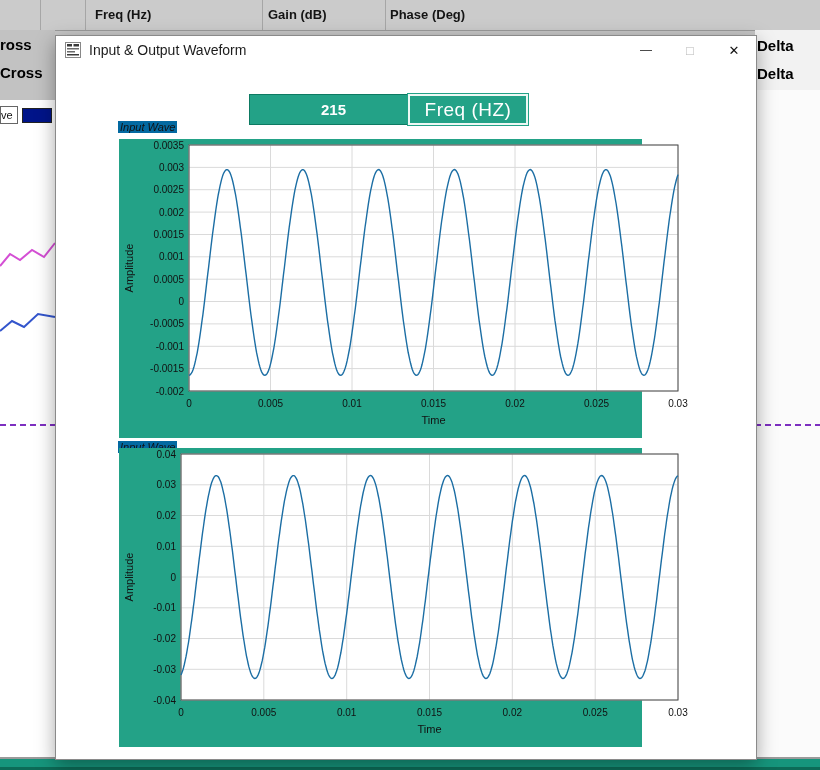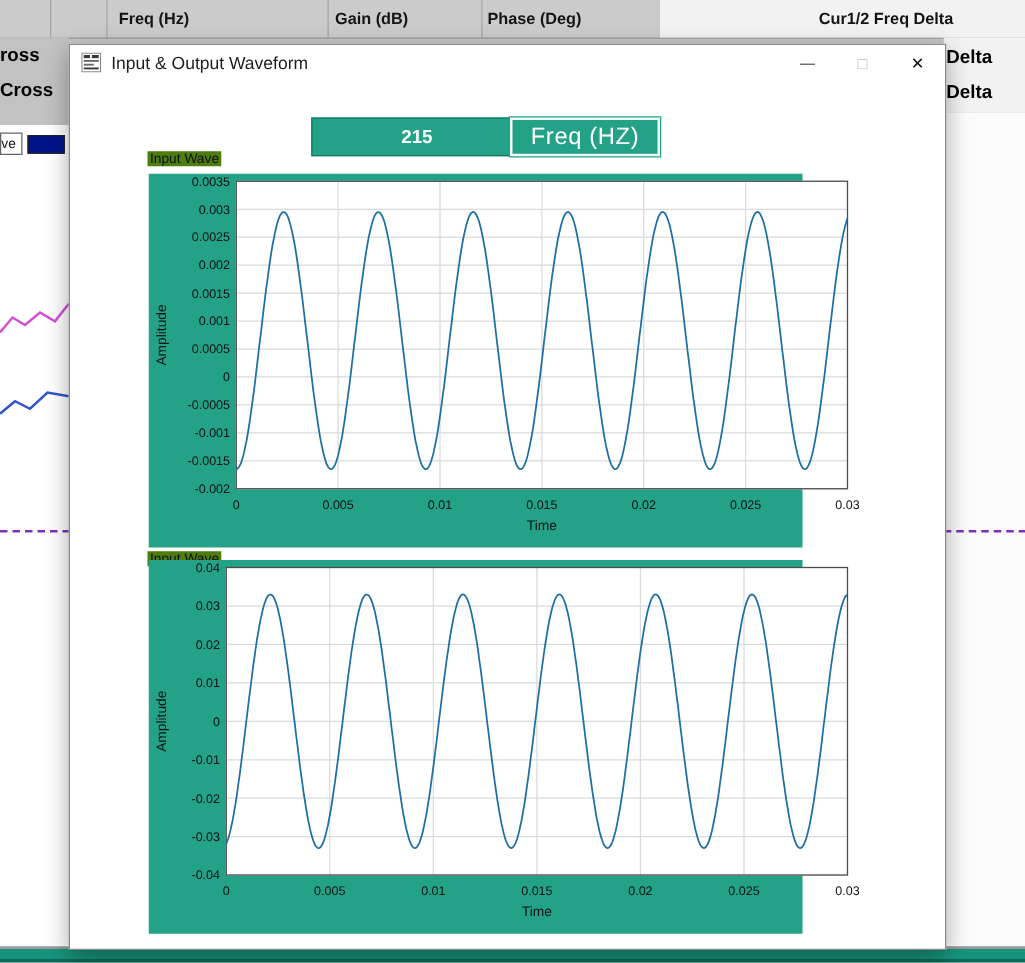--- a/index.html
+++ b/index.html
@@ -45,41 +45,38 @@
   .win-btn.max{color:#b8b8b8;font-size:13px;}
   .win-btn.close{font-size:13px;color:#111;}
 
   .freq-value{position:absolute;left:193px;top:58px;width:169px;height:31px;background:var(--teal);
     border:1px solid #0d7a62;box-sizing:border-box;display:flex;align-items:center;justify-content:center;
     color:#fff;font-weight:bold;font-size:15px;}
   .freq-label{position:absolute;left:352px;top:58px;width:120px;height:31px;background:var(--teal);
     border:2px solid #eef8f4;box-shadow:0 0 0 1px var(--teal);box-sizing:border-box;
     display:flex;align-items:center;justify-content:center;color:#fff;font-size:19px;letter-spacing:.5px;}
 
-  .chart-title{position:absolute;left:62px;font-size:11px;color:#111;background:#4d7c0f;padding:0 2px;white-space:nowrap;}
+  .chart-title{position:absolute;left:62px;font-size:11px;color:#111;background:#0369a1;padding:0 2px;white-space:nowrap;font-style:italic;}
   .panel{position:absolute;left:63px;width:523px;height:299px;background:var(--teal);}
   .panel svg{display:block;}
   svg text{fill:#111;font-family:"Liberation Sans",sans-serif;}
 </style>
 </head>
 <body style="--teal: #23a287;">
 
 <div>
 
   <div class="top-strip">
     <span class="hdr-label" style="left:95px">Freq (Hz)</span>
     <span class="hdr-label" style="left:268px">Gain (dB)</span>
     <span class="hdr-label" style="left:390px">Phase (Deg)</span>
     <i class="vsep" style="left:40px"></i>
     <i class="vsep" style="left:85px"></i>
     <i class="vsep" style="left:262px"></i>
     <i class="vsep" style="left:385px"></i>
-    <div class="hdr-right">
-      <span class="hdr-label">Cur1/2 Freq Delta</span>
-    </div>
   </div>
 
   <div class="left-gray">
     <div class="big-label" style="top:6px">ross</div>
     <div class="big-label" style="top:34px">Cross</div>
   </div>
   <div class="left-white"></div>
 
   <div class="right-gray">
     <div class="big-label" style="left:2px;top:7px">Delta</div>

